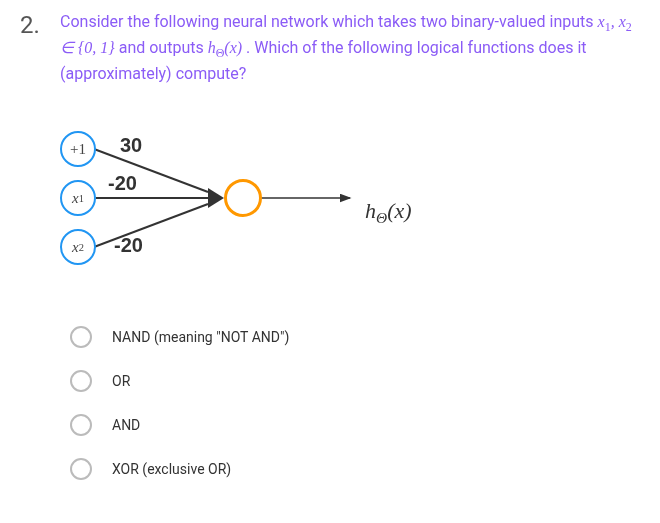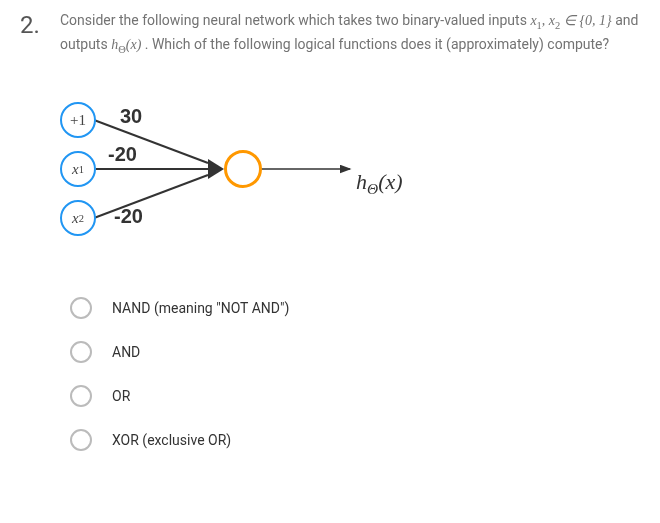--- a/index.html
+++ b/index.html
@@ -23,22 +23,22 @@
       font-size: 24px;
       color: #555;
       margin-right: 12px;
       min-width: 28px;
       line-height: 1.3;
     }
     .question-body {
       flex: 1;
     }
     .question-text {
-      font-size: 14px;
-      color: #737373;
+      font-size: 16px;
+      color: #8b5cf6;
       line-height: 1.5;
       margin-bottom: 40px;
     }
     .question-text .math {
       font-family: Georgia, 'Times New Roman', serif;
       font-style: italic;
     }
     .question-text sub {
       font-size: 0.75em;
       font-style: normal;
@@ -150,35 +150,35 @@
       <div class="node node-blue" style="left:0; top:103px;">
           <span style="font-style:italic;">x</span>
           <sub style="font-size:0.7em;">2</sub>
         </div>
       <div class="node node-orange" style="left:164px; top:53px; width:38px; height:38px;"></div>
 
       <div class="weight-label" style="left:60px; top:8px;">30</div>
       <div class="weight-label" style="left:48px; top:46px;">-20</div>
       <div class="weight-label" style="left:54px; top:108px;">-20</div>
 
-      <div class="output-label" style="left:296px; top:72px;"><i>h</i><sub style="font-size:0.7em;">Θ</sub>(<i>x</i>)</div>
+      <div class="output-label" style="left:305px; top:72px;"><i>h</i><sub style="font-size:0.7em;">Θ</sub>(<i>x</i>)</div>
     </div>
 
     <div class="options">
       <div class="option-row">
         <div class="radio-circle"></div>
         <div class="option-label">NAND (meaning "NOT AND")</div>
       </div>
       <div class="option-row">
         <div class="radio-circle"></div>
-        <div class="option-label">AND</div>
+        <div class="option-label">OR</div>
       </div>
       <div class="option-row">
         <div class="radio-circle"></div>
-        <div class="option-label">OR</div>
+        <div class="option-label">AND</div>
       </div>
       <div class="option-row" style="margin-bottom:0;">
         <div class="radio-circle"></div>
         <div class="option-label">XOR (exclusive OR)</div>
       </div>
     </div>
   </div>
 </div>
 
 </body></html>

